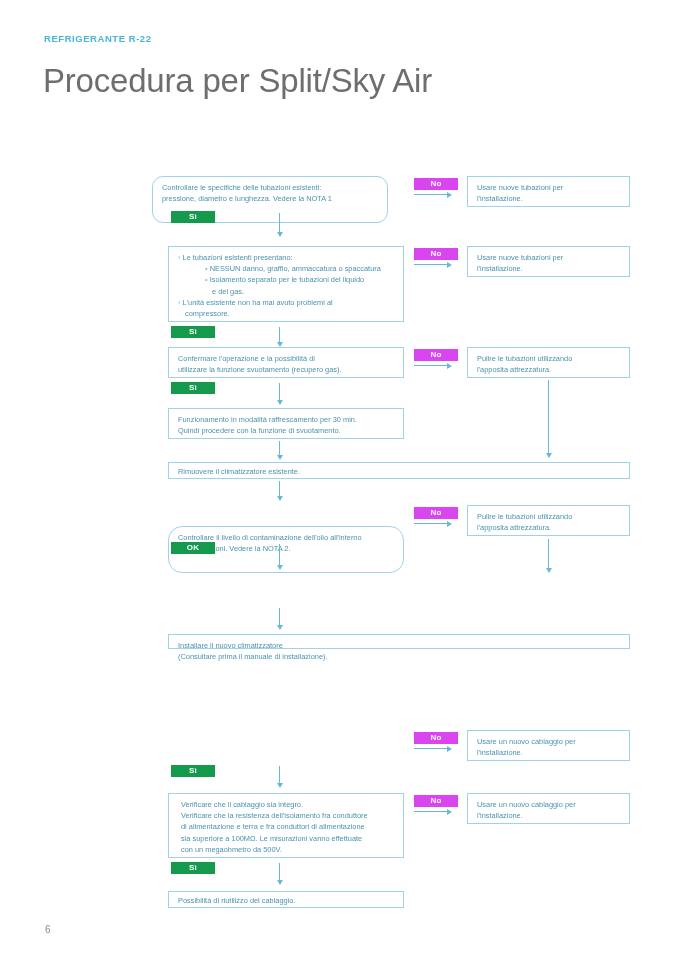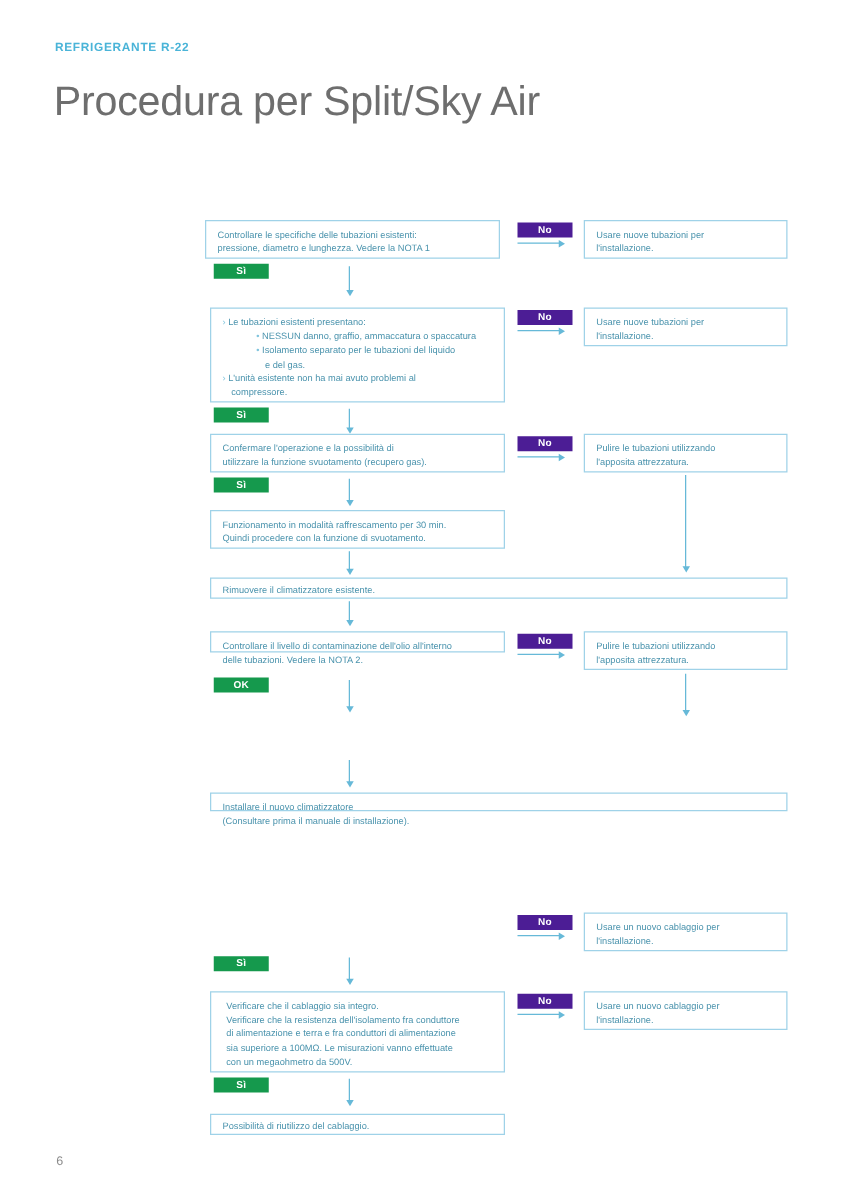--- a/index.html
+++ b/index.html
@@ -57,21 +57,21 @@
   .chev{color:#7fc4dd;}
 
   
   .badge{
     position:absolute;box-sizing:border-box;
     color:#ffffff;font-size:8px;font-weight:bold;
     text-align:center;line-height:12px;height:12px;
     letter-spacing:.2px;
   }
   .badge.yes{background:#15994d;}
-  .badge.no{background:#4c1d95;}
+  .badge.no{background:#d946ef;}
 
   
   .arrow-down{
     position:absolute;width:9px;
     display:flex;flex-direction:column;align-items:center;
   }
   .arrow-down .stem{width:1.4px;background:#66b9d8;flex:1 1 auto;}
   .arrow-down .head{
     width:0;height:0;
     border-left:3.6px solid transparent;
@@ -94,21 +94,21 @@
 </style>
 </head>
 <body>
 
 <div class="page">
 
   <div class="eyebrow">REFRIGERANTE R-22</div>
   <div class="doc-title">Procedura per Split/Sky Air</div>
 
 
-  <div class="box" style="left:164px;top:176px;width:236px;height:31px;">
+  <div class="box" style="left:152px;top:176px;width:236px;height:47px;border-radius:11px;">
     <span class="ln">Controllare le specifiche delle tubazioni esistenti:</span>
     <span class="ln">pressione, diametro e lunghezza. Vedere la NOTA 1</span>
   </div>
   <div class="badge yes" style="left:171px;top:211px;width:44px;">Sì</div>
   <div class="badge no" style="left:414px;top:178px;width:44px;">No</div>
   <div class="arrow-right" style="left:414px;top:190px;width:38px;">
     <span class="stem"></span>
     <span class="head"></span>
   </div>
   <div class="box" style="left:467px;top:176px;width:163px;height:31px;">
@@ -177,21 +177,21 @@
   </div>
 
   <div class="box center" style="left:168px;top:462px;width:462px;height:17px;padding-top:3px;">
     <span class="ln">Rimuovere il climatizzatore esistente.</span>
   </div>
   <div class="arrow-down" style="left:275px;top:481px;height:20px;">
     <span class="stem"></span>
     <span class="head"></span>
   </div>
 
-  <div class="box" style="left:168px;top:505px;width:236px;height:17px;">
+  <div class="box" style="left:168px;top:526px;width:236px;height:47px;border-radius:14px;">
     <span class="ln">Controllare il livello di contaminazione dell'olio all'interno</span>
     <span class="ln">delle tubazioni. Vedere la NOTA 2.</span>
   </div>
   <div class="badge yes" style="left:171px;top:542px;width:44px;">OK</div>
   <div class="badge no" style="left:414px;top:507px;width:44px;">No</div>
   <div class="arrow-right" style="left:414px;top:519px;width:38px;">
     <span class="stem"></span>
     <span class="head"></span>
   </div>
   <div class="box" style="left:467px;top:505px;width:163px;height:31px;">

